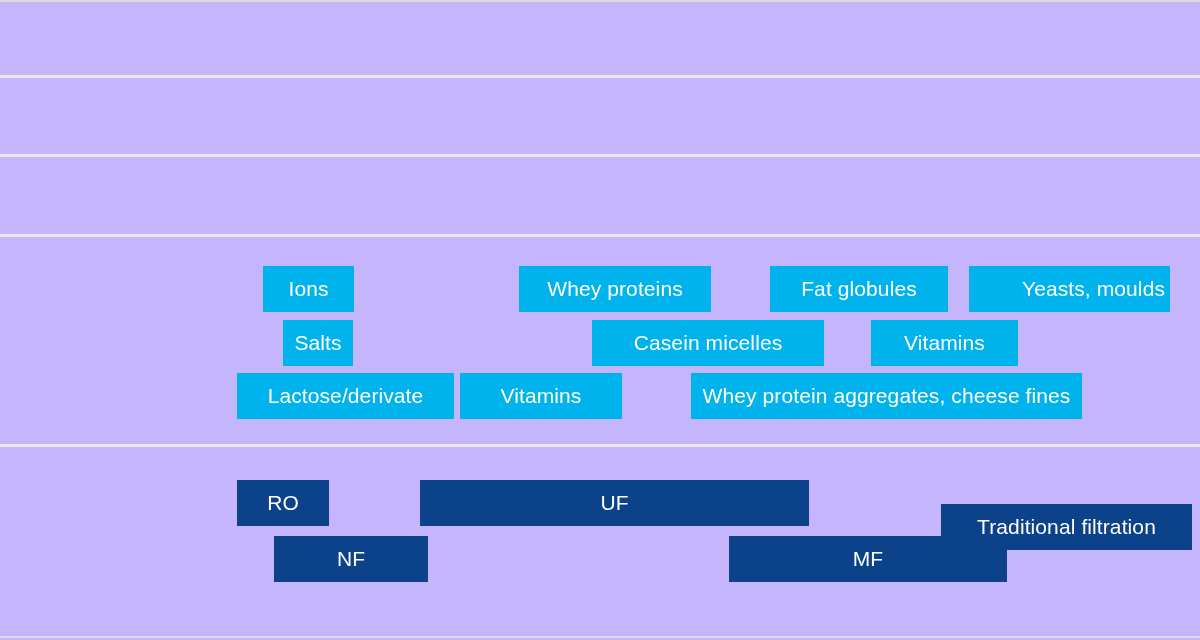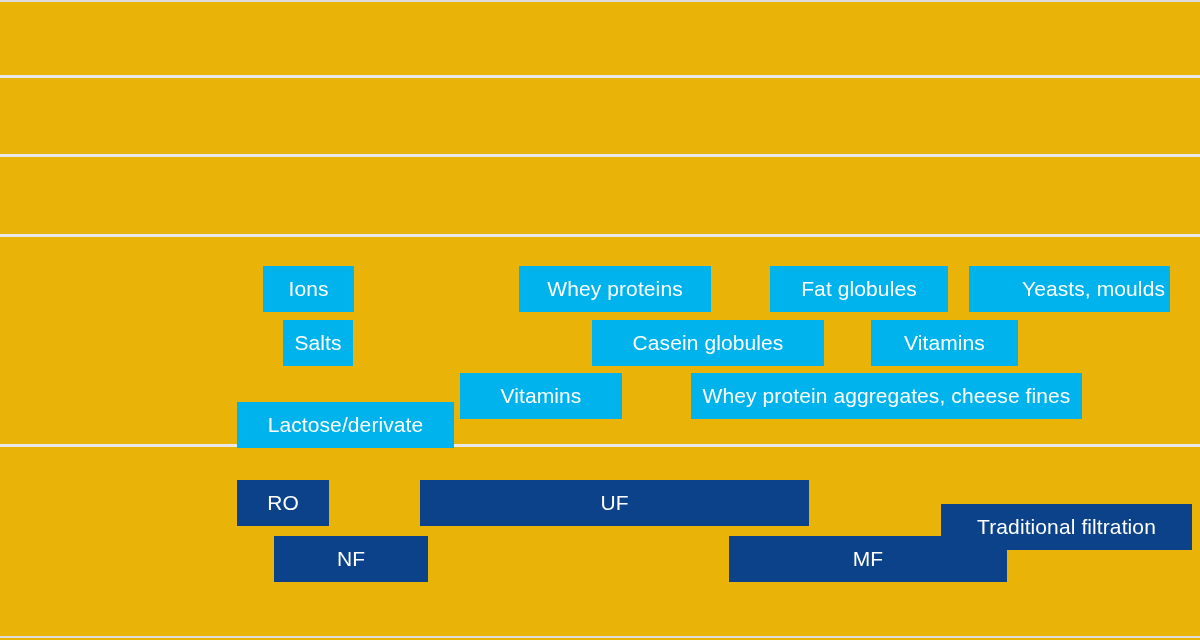--- a/index.html
+++ b/index.html
@@ -5,21 +5,21 @@
 <style>
   html, body {
     margin: 0;
     padding: 0;
     background: #000000;
   }
   #stage {
     position: relative;
     width: 1200px;
     height: 640px;
-    background: #eab308;
+    background: #c4b5fd;
     overflow: hidden;
     font-family: "Liberation Sans", "DejaVu Sans", sans-serif;
   }
   .rule {
     position: absolute;
     left: 0;
     width: 1200px;
     height: 3px;
     background: #e8e8e8;
   }
@@ -61,24 +61,24 @@
   <div class="rule" style="top:234px;"></div>
   <div class="rule" style="top:444px;"></div>
   <div class="rule thin" style="top:636px;"></div>
 
   <div class="box component" style="left:263px; top:266px; width:91px;">Ions</div>
   <div class="box component" style="left:519px; top:266px; width:192px;">Whey proteins</div>
   <div class="box component" style="left:770px; top:266px; width:178px;">Fat globules</div>
   <div class="box component" style="left:969px; top:266px; width:201px;padding-left:48px;">Yeasts, moulds</div>
 
   <div class="box component" style="left:283px; top:320px; width:70px;">Salts</div>
-  <div class="box component" style="left:592px; top:320px; width:232px;">Casein globules</div>
+  <div class="box component" style="left:592px; top:320px; width:232px;">Casein micelles</div>
   <div class="box component" style="left:871px; top:320px; width:147px;">Vitamins</div>
 
-  <div class="box component" style="left:237px; top:373px; width:217px;margin-top:29px;">Lactose/derivate</div>
+  <div class="box component" style="left:237px; top:373px; width:217px;">Lactose/derivate</div>
   <div class="box component" style="left:460px; top:373px; width:162px;">Vitamins</div>
   <div class="box component" style="left:691px; top:373px; width:391px;">Whey protein aggregates, cheese fines</div>
 
   <div class="box technology" style="left:237px; top:480px; width:92px;">RO</div>
   <div class="box technology" style="left:420px; top:480px; width:389px;">UF</div>
   <div class="box technology" style="left:941px; top:504px; width:251px;">Traditional filtration</div>
 
   <div class="box technology" style="left:274px; top:536px; width:154px;">NF</div>
   <div class="box technology" style="left:729px; top:536px; width:278px;">MF</div>
 

